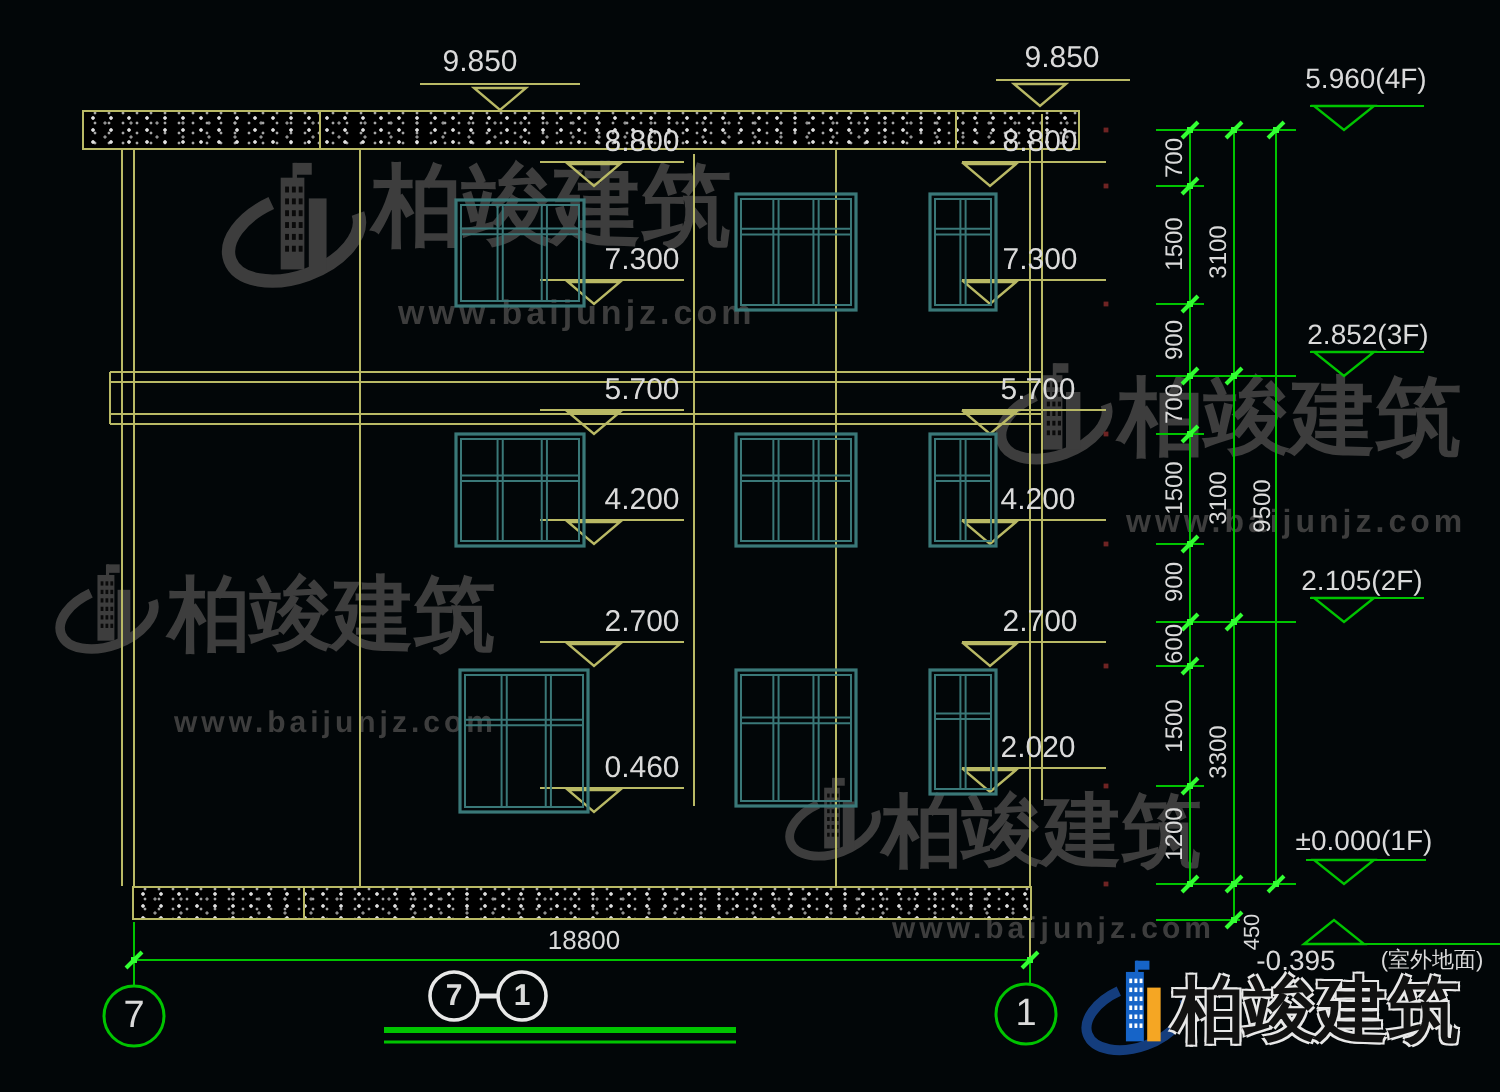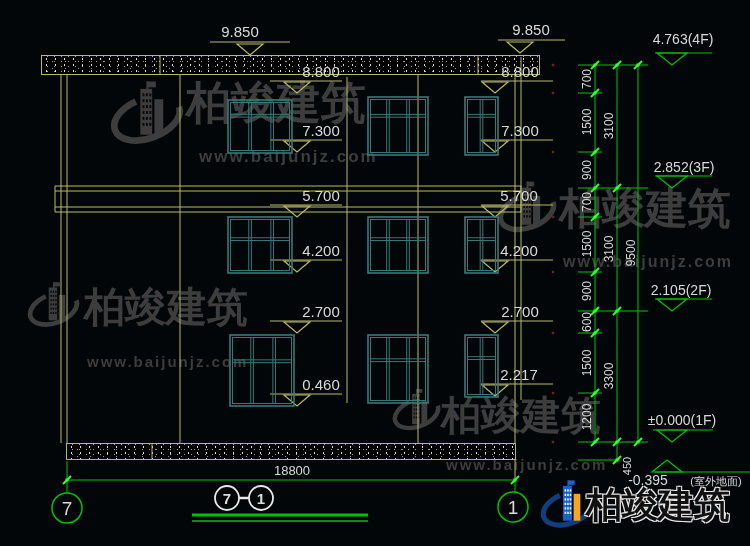--- a/index.html
+++ b/index.html
@@ -358,22 +358,22 @@
     <div class="cadtext" style="left: 321px; top: 195px; font-size: 15px; transform: translate(-50%, -50%);">5.700</div>
     <div class="cadtext" style="left: 321px; top: 250px; font-size: 15px; transform: translate(-50%, -50%);">4.200</div>
     <div class="cadtext" style="left: 321px; top: 311px; font-size: 15px; transform: translate(-50%, -50%);">2.700</div>
     <div class="cadtext" style="left: 321px; top: 384px; font-size: 15px; transform: translate(-50%, -50%);">0.460</div>
     <div class="cadtext" style="left: 531px; top: 29px; font-size: 15px; transform: translate(-50%, -50%);">9.850</div>
     <div class="cadtext" style="left: 520px; top: 71px; font-size: 15px; transform: translate(-50%, -50%);">8.800</div>
     <div class="cadtext" style="left: 520px; top: 130px; font-size: 15px; transform: translate(-50%, -50%);">7.300</div>
     <div class="cadtext" style="left: 519px; top: 195px; font-size: 15px; transform: translate(-50%, -50%);">5.700</div>
     <div class="cadtext" style="left: 519px; top: 250px; font-size: 15px; transform: translate(-50%, -50%);">4.200</div>
     <div class="cadtext" style="left: 520px; top: 311px; font-size: 15px; transform: translate(-50%, -50%);">2.700</div>
-    <div class="cadtext" style="left: 519px; top: 374px; font-size: 15px; transform: translate(-50%, -50%);">2.217</div>
-    <div class="cadtext" style="left: 683px; top: 39px; font-size: 14px; transform: translate(-50%, -50%);">4.763(4F)</div>
+    <div class="cadtext" style="left: 519px; top: 374px; font-size: 15px; transform: translate(-50%, -50%);">2.020</div>
+    <div class="cadtext" style="left: 683px; top: 39px; font-size: 14px; transform: translate(-50%, -50%);">5.960(4F)</div>
     <div class="cadtext" style="left: 684px; top: 167px; font-size: 14px; transform: translate(-50%, -50%);">2.852(3F)</div>
     <div class="cadtext" style="left: 681px; top: 290px; font-size: 14px; transform: translate(-50%, -50%);">2.105(2F)</div>
     <div class="cadtext" style="left: 682px; top: 420px; font-size: 14px; transform: translate(-50%, -50%);">±0.000(1F)</div>
     <div class="cadtext" style="left: 648px; top: 480px; font-size: 14px; transform: translate(-50%, -50%);">-0.395</div>
     <div class="cadtext" style="left: 716px; top: 481px; font-size: 11px; transform: translate(-50%, -50%); text-align: right;">(室外地面)</div>
     <div class="cadtext" style="left: 587px; top: 79px; font-size: 12px; transform: translate(-50%, -50%) rotate(-90deg);">700</div>
     <div class="cadtext" style="left: 587px; top: 122px; font-size: 12px; transform: translate(-50%, -50%) rotate(-90deg);">1500</div>
     <div class="cadtext" style="left: 587px; top: 170px; font-size: 12px; transform: translate(-50%, -50%) rotate(-90deg);">900</div>
     <div class="cadtext" style="left: 587px; top: 202px; font-size: 12px; transform: translate(-50%, -50%) rotate(-90deg);">700</div>
     <div class="cadtext" style="left: 587px; top: 244px; font-size: 12px; transform: translate(-50%, -50%) rotate(-90deg);">1500</div>

